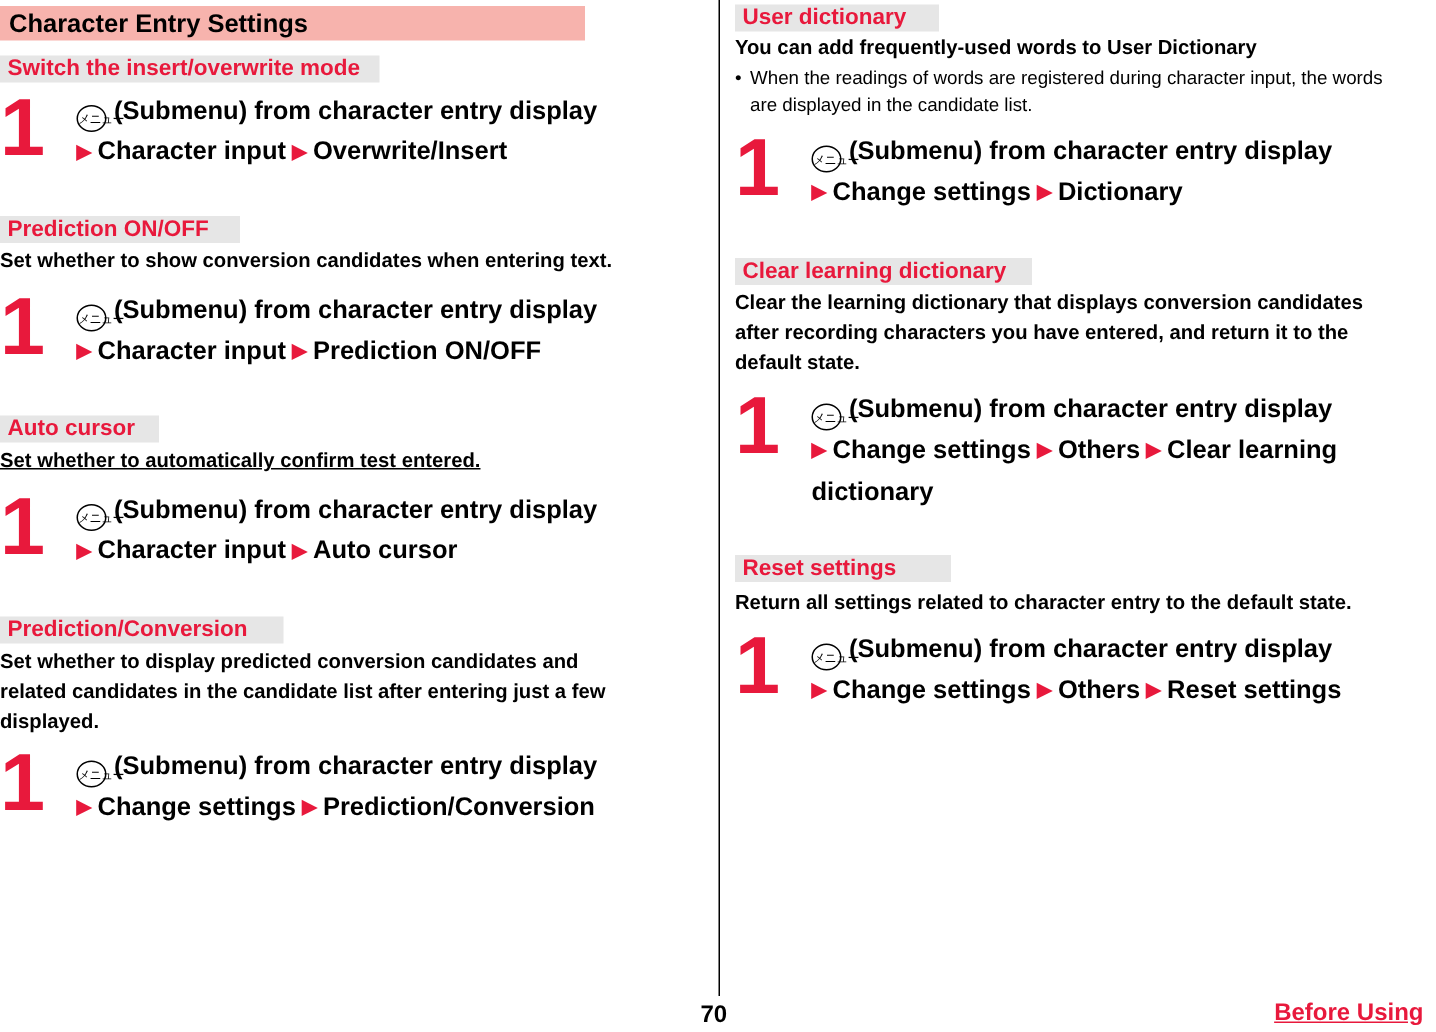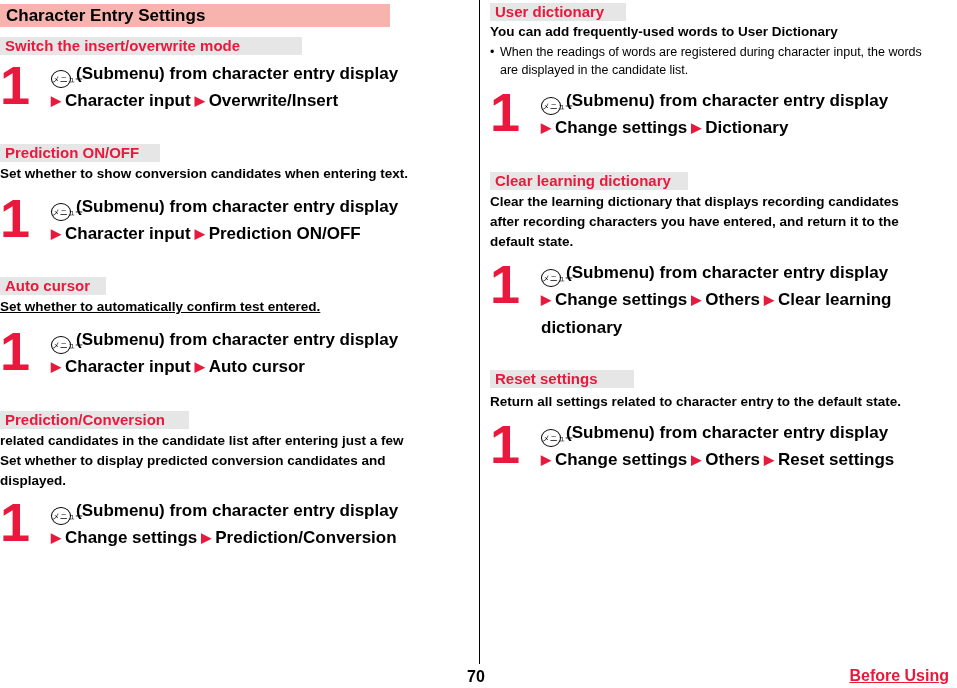--- a/index.html
+++ b/index.html
@@ -70,21 +70,21 @@
     .footer-link {
       right: 8px; top: 667px; font-weight: bold; font-size: 16px;
       color: #e8193c; text-decoration: underline; cursor: pointer;
     }
   </style>
 </head>
 <body>
 
 <div class="abs main-header">Character Entry Settings</div>
 
-<div class="abs subhead" style="left:0;top:37px;width:302px;">Switch the insert/overwrite mode</div>
+<div class="abs subhead" style="left:0;top:37px;width:253px;">Switch the insert/overwrite mode</div>
 <div class="abs step" style="left:0;top:61px;width:470px;">
   <span class="step-num">1</span>
   <div class="step-text">
     <span class="line"><span class="menu-key">メニュー</span><span>(Submenu) from character entry display</span></span>
     <span class="line"><span class="arrow">▶</span><span>Character input</span><span class="arrow arrow-mid">▶</span><span>Overwrite/Insert</span></span>
   </div>
 </div>
 
 <div class="abs subhead" style="left:0;top:144px;width:160px;">Prediction ON/OFF</div>
 <div class="abs desc" style="left:0;top:164px;">Set whether to show conversion candidates when entering text.</div>
@@ -101,22 +101,22 @@
 <div class="abs step" style="left:0;top:327px;width:470px;">
   <span class="step-num">1</span>
   <div class="step-text">
     <span class="line"><span class="menu-key">メニュー</span><span>(Submenu) from character entry display</span></span>
     <span class="line"><span class="arrow">▶</span><span>Character input</span><span class="arrow arrow-mid">▶</span><span>Auto cursor</span></span>
   </div>
 </div>
 
 <div class="abs subhead" style="left:0;top:411px;width:189px;">Prediction/Conversion</div>
 <div class="abs desc" style="left:0;top:431px;width:470px;">
+  <div>Set whether to display predicted conversion candidates and</div>
   <div>related candidates in the candidate list after entering just a few</div>
-  <div>Set whether to display predicted conversion candidates and</div>
   <div>displayed.</div>
 </div>
 <div class="abs step" style="left:0;top:498px;width:470px;">
   <span class="step-num">1</span>
   <div class="step-text">
     <span class="line"><span class="menu-key">メニュー</span><span>(Submenu) from character entry display</span></span>
     <span class="line"><span class="arrow">▶</span><span>Change settings</span><span class="arrow arrow-mid">▶</span><span>Prediction/Conversion</span></span>
   </div>
 </div>
 
@@ -131,21 +131,21 @@
 <div class="abs step" style="left:490px;top:88px;width:465px;">
   <span class="step-num">1</span>
   <div class="step-text">
     <span class="line"><span class="menu-key">メニュー</span><span>(Submenu) from character entry display</span></span>
     <span class="line"><span class="arrow">▶</span><span>Change settings</span><span class="arrow arrow-mid">▶</span><span>Dictionary</span></span>
   </div>
 </div>
 
 <div class="abs subhead" style="left:490px;top:172px;width:198px;">Clear learning dictionary</div>
 <div class="abs desc" style="left:490px;top:192px;width:465px;">
-  <div>Clear the learning dictionary that displays recording candidates</div>
+  <div>Clear the learning dictionary that displays conversion candidates</div>
   <div>after recording characters you have entered, and return it to the</div>
   <div>default state.</div>
 </div>
 <div class="abs step" style="left:490px;top:260px;width:465px;height:86px;">
   <span class="step-num">1</span>
   <div class="step-text">
     <span class="line"><span class="menu-key">メニュー</span><span>(Submenu) from character entry display</span></span>
     <span class="line"><span class="arrow">▶</span><span>Change settings</span><span class="arrow arrow-mid">▶</span><span>Others</span><span class="arrow arrow-mid">▶</span><span>Clear learning</span></span>
     <span class="line">dictionary</span>
   </div>

